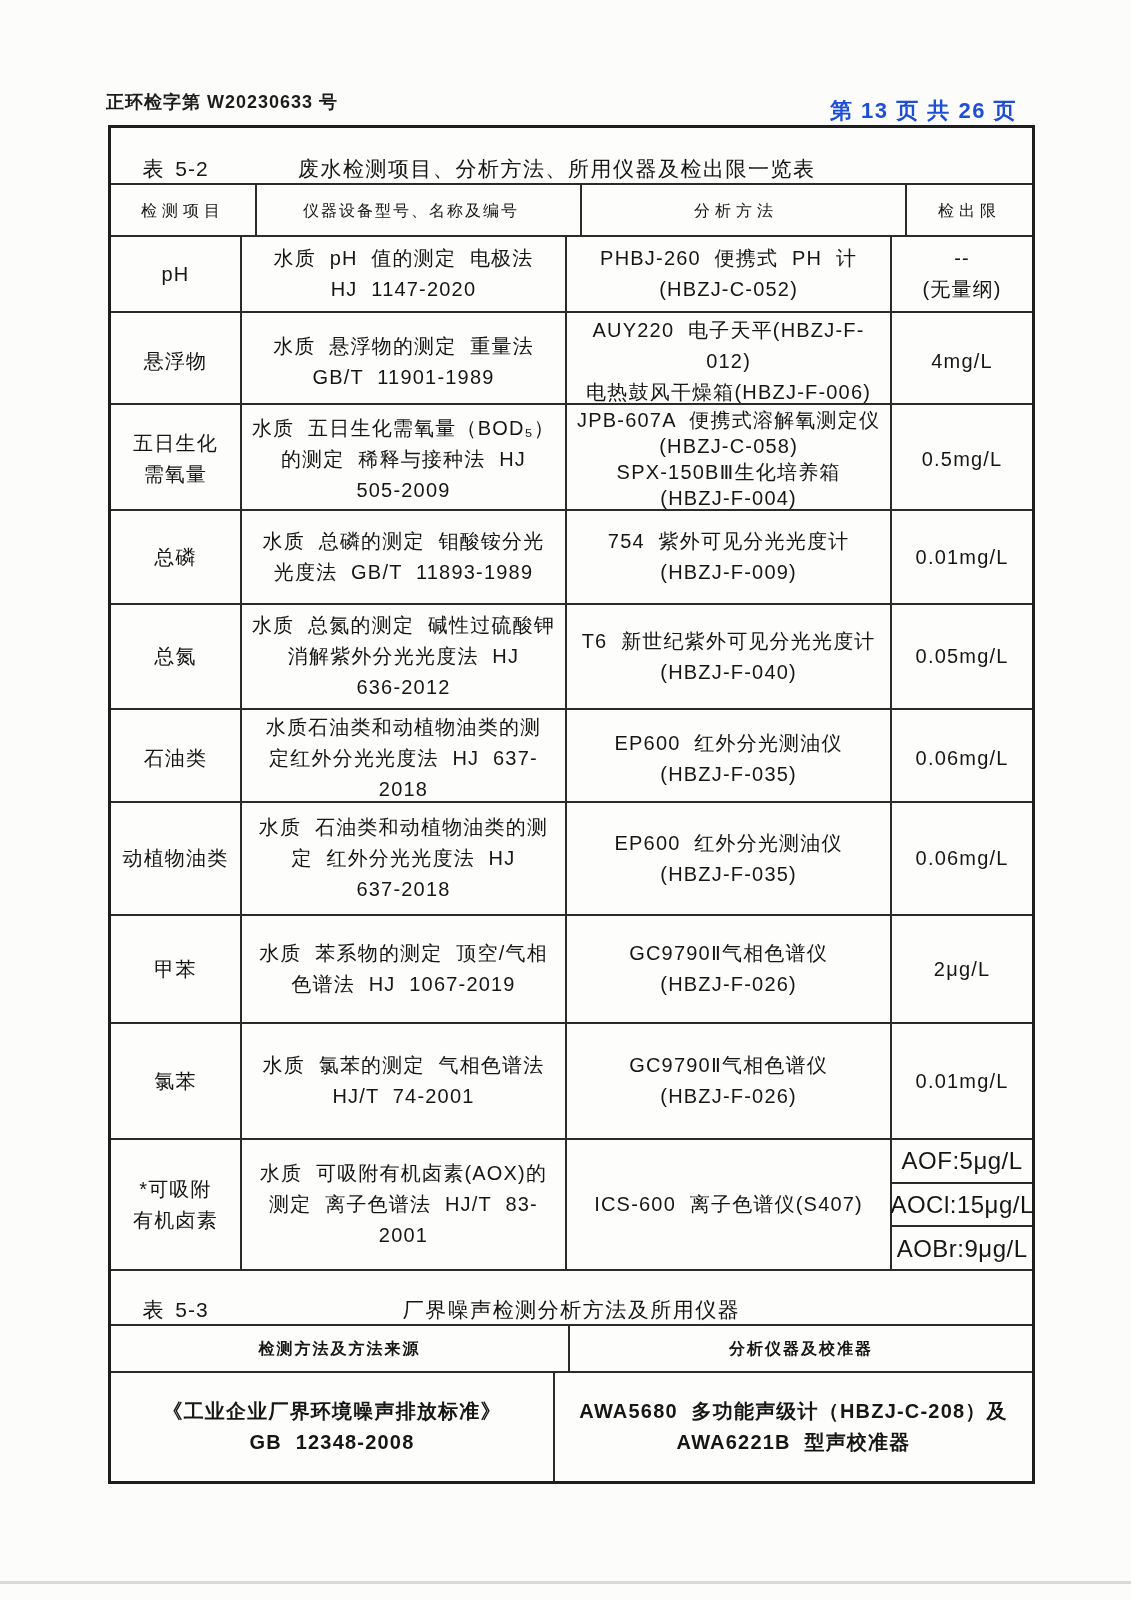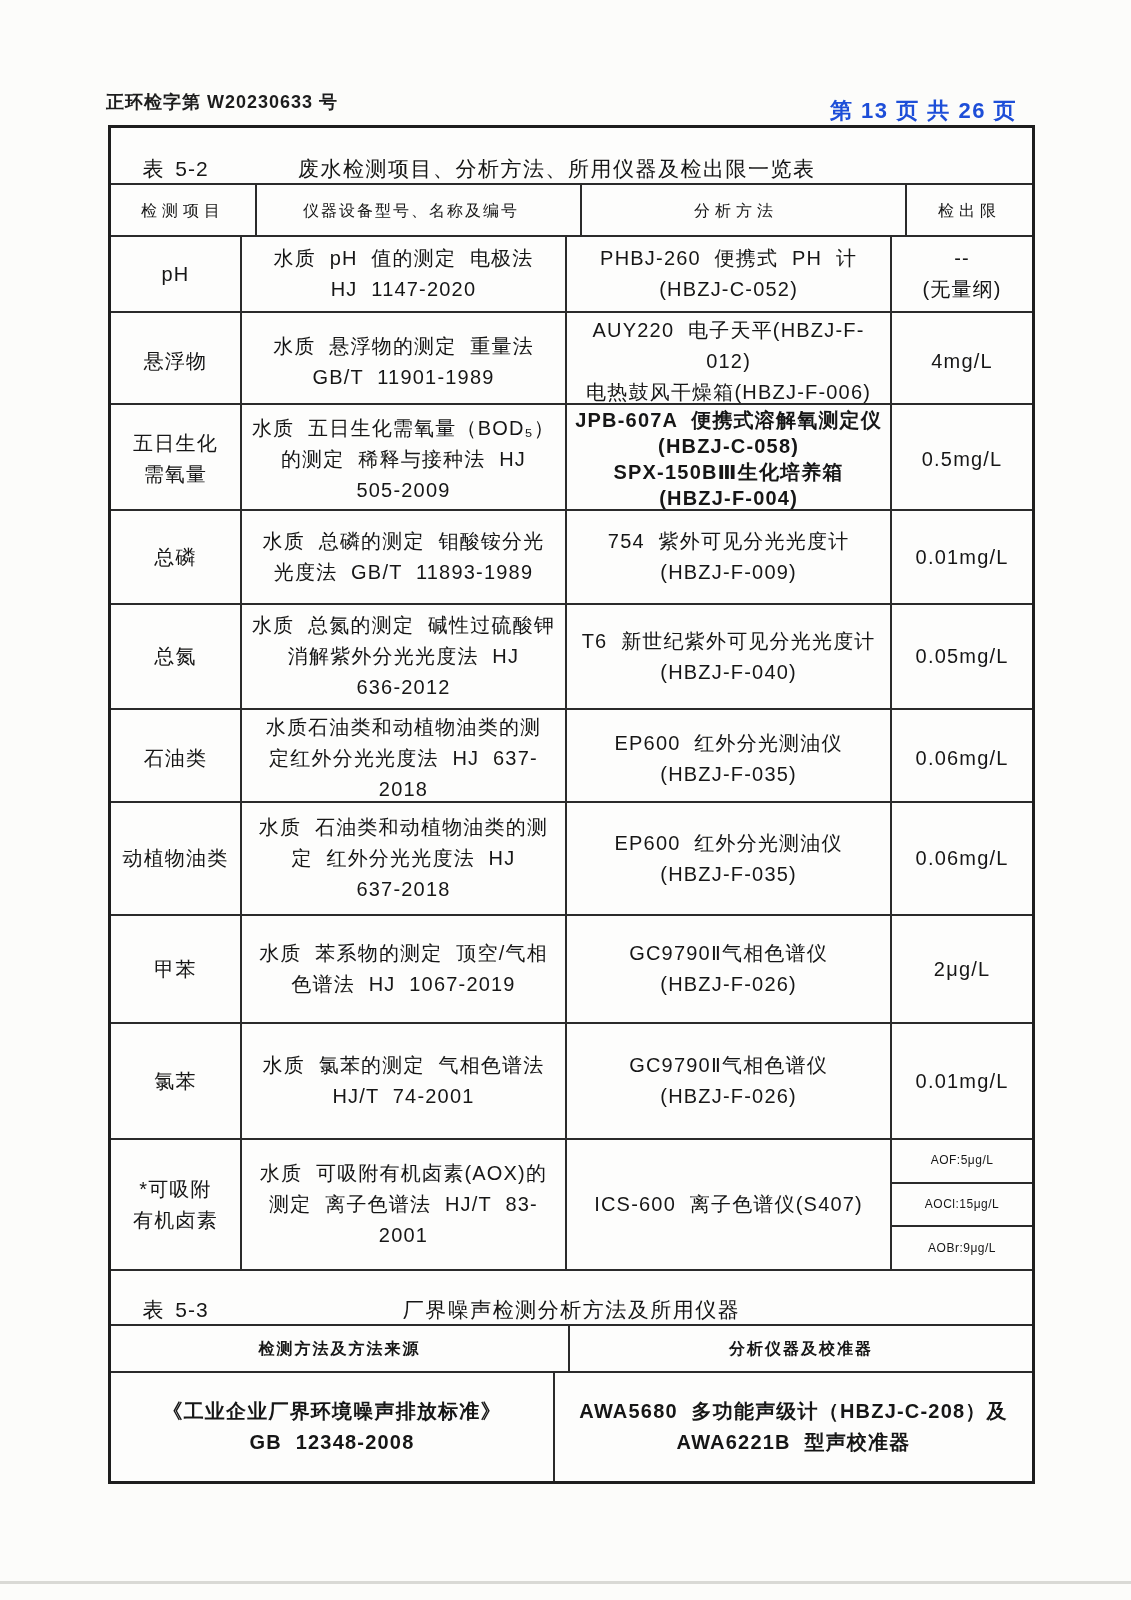--- a/index.html
+++ b/index.html
@@ -27,34 +27,34 @@
   .grid2{display:grid;grid-template-columns:48% 52%;font-weight:bold;}
   .td{
     border-left:2px solid #2b2b2b;box-sizing:border-box;
     display:flex;align-items:center;justify-content:center;text-align:center;
     white-space:pre-line;font-size:20px;line-height:31px;
     letter-spacing:1.2px;word-spacing:7px;padding:2px 6px;
   }
   .td:first-child{border-left:none;}
   .hdr{font-size:16px;letter-spacing:5px;word-spacing:0;margin-left:15px;}
   .hdr.ls2{letter-spacing:2px;}
-  .tight{line-height:26px;font-weight:bold;}
+  .tight{line-height:26px;}
   .caption{display:flex;align-items:flex-end;height:100%;}
   .cap-label{
     width:14%;display:flex;align-items:center;justify-content:center;
     font-size:21px;letter-spacing:1px;word-spacing:4px;
   }
   .cap-title{font-size:21px;letter-spacing:1.5px;}
   .cap-title.left{padding-left:58px;}
   .cap-title.centered{flex:1;text-align:center;padding-right:14%;}
   .caption-row{height:55px;}
   .sub-stack{display:flex;flex-direction:column;align-items:stretch;padding:0;}
   .sub-cell{
     flex:1;display:flex;align-items:center;justify-content:center;
-    border-top:2px solid #2b2b2b;font-size:12px;letter-spacing:0.5px;
+    border-top:2px solid #2b2b2b;font-size:24px;letter-spacing:0.5px;
   }
   .sub-cell:first-child{border-top:none;}
   .scan-line{
     position:absolute;left:0;top:1581px;width:1131px;height:3px;
     background:#d9d9d5;
   }
 </style>
 </head>
 <body>
 

